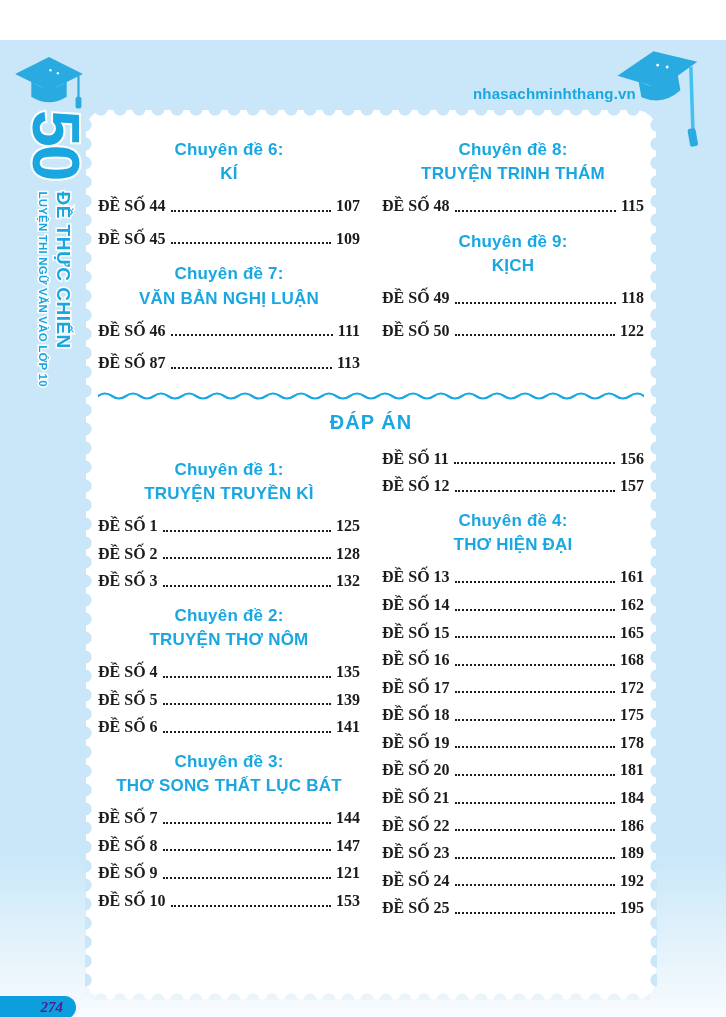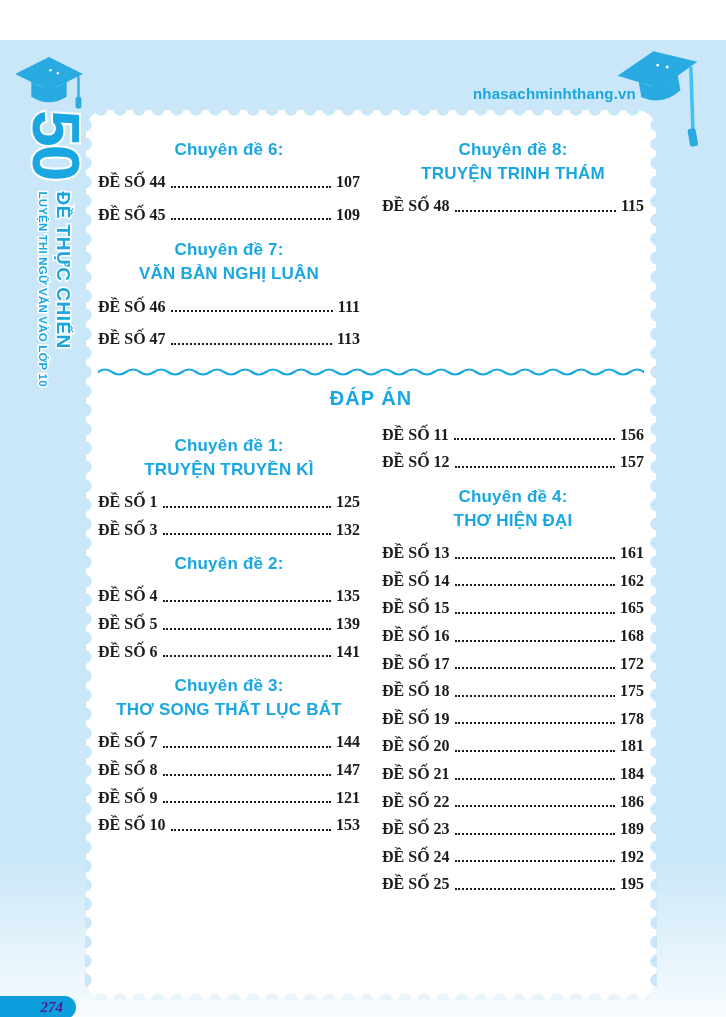--- a/index.html
+++ b/index.html
@@ -122,20 +122,21 @@
     <div class="scallop s-left"></div>
     <div class="scallop s-right"></div>
 
     <div class="panel-inner">
 
       <div class="toc-columns roomy">
         <div class="toc-col">
   <section class="toc-section">
     <h3 class="section-heading">
       <span class="h-line1">Chuyên đề 6:</span>
+      <span class="h-line2">KÍ</span>
     </h3>
     <div class="entries">
   <div class="toc-entry">
     <span class="entry-label">ĐỀ SỐ 44</span>
     <span class="entry-leader"></span>
     <span class="entry-page">107</span>
   </div>
 
   <div class="toc-entry">
     <span class="entry-label">ĐỀ SỐ 45</span>
@@ -151,21 +152,21 @@
       <span class="h-line2">VĂN BẢN NGHỊ LUẬN</span>
     </h3>
     <div class="entries">
   <div class="toc-entry">
     <span class="entry-label">ĐỀ SỐ 46</span>
     <span class="entry-leader"></span>
     <span class="entry-page">111</span>
   </div>
 
   <div class="toc-entry">
-    <span class="entry-label">ĐỀ SỐ 47</span>
+    <span class="entry-label">ĐỀ SỐ 87</span>
     <span class="entry-leader"></span>
     <span class="entry-page">113</span>
   </div>
 </div>
   </section>
 </div>
         <div class="toc-col">
   <section class="toc-section">
     <h3 class="section-heading">
       <span class="h-line1">Chuyên đề 8:</span>
@@ -173,20 +174,39 @@
     </h3>
     <div class="entries">
   <div class="toc-entry">
     <span class="entry-label">ĐỀ SỐ 48</span>
     <span class="entry-leader"></span>
     <span class="entry-page">115</span>
   </div>
 </div>
   </section>
 
+  <section class="toc-section">
+    <h3 class="section-heading">
+      <span class="h-line1">Chuyên đề 9:</span>
+      <span class="h-line2">KỊCH</span>
+    </h3>
+    <div class="entries">
+  <div class="toc-entry">
+    <span class="entry-label">ĐỀ SỐ 49</span>
+    <span class="entry-leader"></span>
+    <span class="entry-page">118</span>
+  </div>
+
+  <div class="toc-entry">
+    <span class="entry-label">ĐỀ SỐ 50</span>
+    <span class="entry-leader"></span>
+    <span class="entry-page">122</span>
+  </div>
+</div>
+  </section>
 </div>
       </div>
 
       <svg class="wave" viewBox="0 0 546 10" preserveAspectRatio="none">
         <path d="M0 5 Q 7 0 14 5 Q 21 10 28 5 Q 35 0 42 5 Q 49 10 56 5 Q 63 0 70 5 Q 77 10 84 5 Q 91 0 98 5 Q 105 10 112 5 Q 119 0 126 5 Q 133 10 140 5 Q 147 0 154 5 Q 161 10 168 5 Q 175 0 182 5 Q 189 10 196 5 Q 203 0 210 5 Q 217 10 224 5 Q 231 0 238 5 Q 245 10 252 5 Q 259 0 266 5 Q 273 10 280 5 Q 287 0 294 5 Q 301 10 308 5 Q 315 0 322 5 Q 329 10 336 5 Q 343 0 350 5 Q 357 10 364 5 Q 371 0 378 5 Q 385 10 392 5 Q 399 0 406 5 Q 413 10 420 5 Q 427 0 434 5 Q 441 10 448 5 Q 455 0 462 5 Q 469 10 476 5 Q 483 0 490 5 Q 497 10 504 5 Q 511 0 518 5 Q 525 10 532 5 Q 539 0 546 5" fill="none" stroke="#1aa7e1" stroke-width="2.2" stroke-linecap="round"></path>
       </svg>
 
       <h1 class="answers-title">ĐÁP ÁN</h1>
 
       <div class="toc-columns tight">
@@ -196,32 +216,38 @@
       <span class="h-line1">Chuyên đề 1:</span>
       <span class="h-line2">TRUYỆN TRUYỀN KÌ</span>
     </h3>
     <div class="entries">
   <div class="toc-entry">
     <span class="entry-label">ĐỀ SỐ 1</span>
     <span class="entry-leader"></span>
     <span class="entry-page">125</span>
   </div>
 
+  <div class="toc-entry">
+    <span class="entry-label">ĐỀ SỐ 2</span>
+    <span class="entry-leader"></span>
+    <span class="entry-page">128</span>
+  </div>
 
   <div class="toc-entry">
     <span class="entry-label">ĐỀ SỐ 3</span>
     <span class="entry-leader"></span>
     <span class="entry-page">132</span>
   </div>
 </div>
   </section>
 
   <section class="toc-section">
     <h3 class="section-heading">
       <span class="h-line1">Chuyên đề 2:</span>
+      <span class="h-line2">TRUYỆN THƠ NÔM</span>
     </h3>
     <div class="entries">
   <div class="toc-entry">
     <span class="entry-label">ĐỀ SỐ 4</span>
     <span class="entry-leader"></span>
     <span class="entry-page">135</span>
   </div>
 
   <div class="toc-entry">
     <span class="entry-label">ĐỀ SỐ 5</span>

